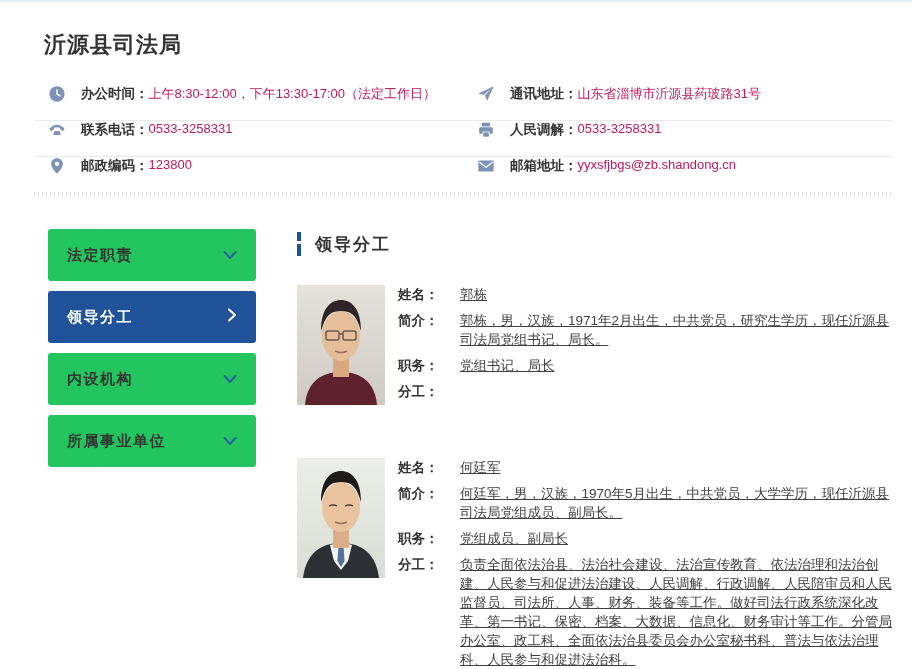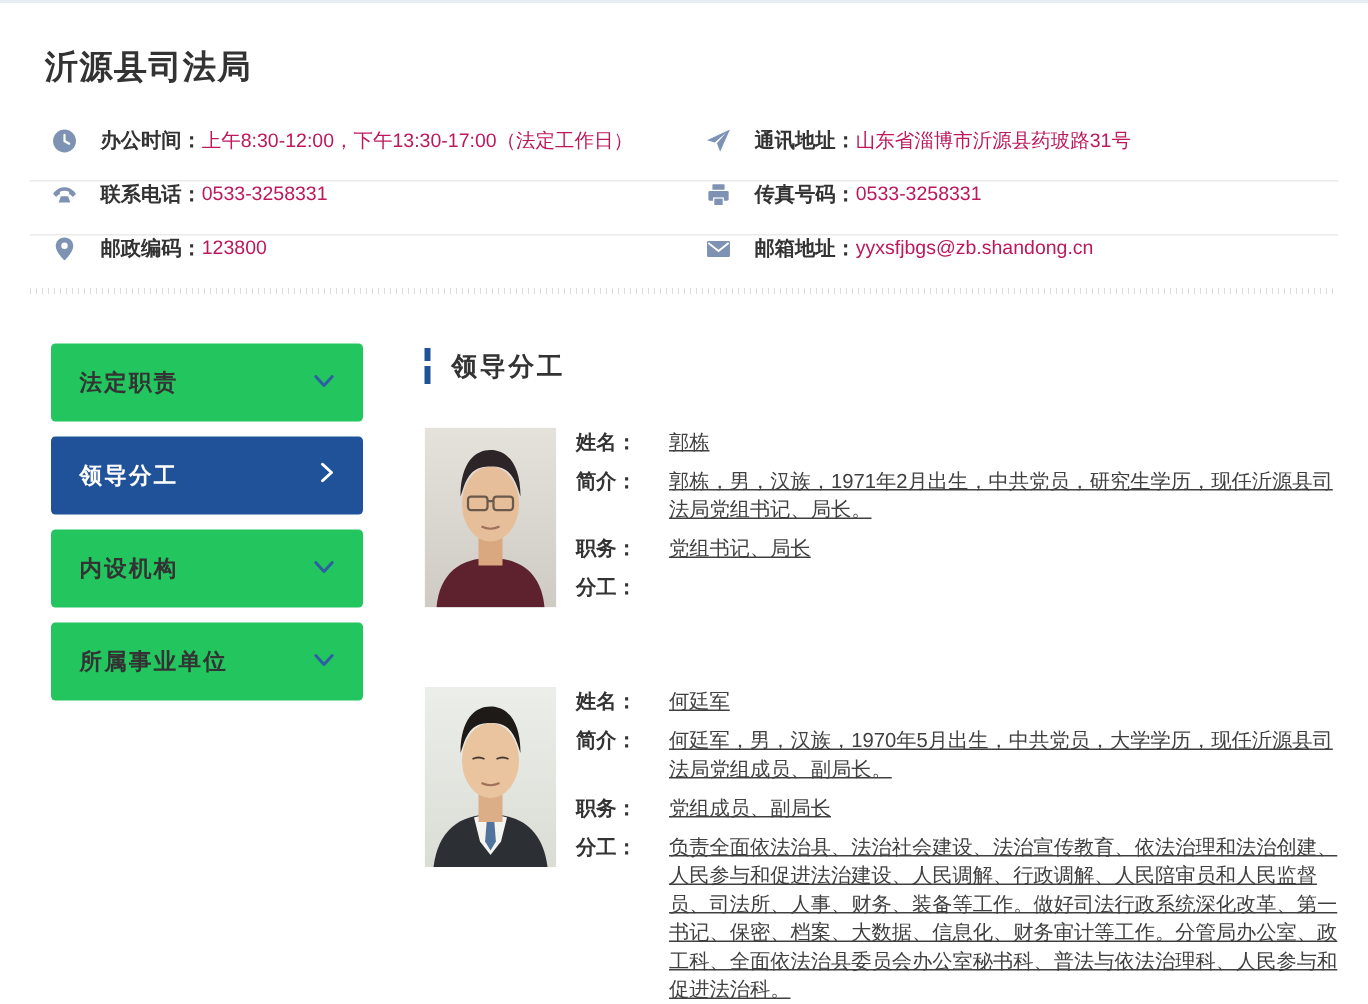--- a/index.html
+++ b/index.html
@@ -1,18 +1,18 @@
 <!DOCTYPE html>
 <html><head>
 <meta charset="utf-8">
 <style>
   * { box-sizing: border-box; }
   html,body { margin:0; padding:0; background:#fff; }
   body { font-family:"Liberation Sans","DejaVu Sans",sans-serif; color:#333; }
-  .page { width:912px; height:669px; overflow:hidden; background:#fff; border-top:2px solid #e7edf3; position:relative; }
+  .page { width:912px; height:669px; overflow:hidden; background:#fff; border-top:2px solid #e7edf3; position:relative;padding-left:14px; }
 
   .page-title { margin:28px 0 0 30px; font-size:22px; font-weight:bold; color:#333; letter-spacing:1px; }
 
   .contact { margin:25px 20px 0 20px; }
   .c-row { display:flex; border-bottom:1px solid #eaeaea; }
   .c-row:last-child { border-bottom:none; }
   .c-cell { flex:1; display:flex; align-items:flex-start; height:35px; padding-left:14px; }
   .c-cell .icon { width:18px; height:18px; margin-right:15px; flex:none; display:flex; align-items:center; justify-content:center; }
   .c-label { font-weight:bold; color:#333; font-size:13.5px; flex:none; }
   .c-value { color:#be185d; font-size:13px; }
@@ -84,21 +84,21 @@
       </div>
       <div class="c-cell">
         <span class="icon">
           <svg width="18" height="18" viewBox="0 0 20 20">
               <rect x="5.5" y="2" width="9" height="4.2" rx="0.5" fill="#7e93b4"></rect>
               <rect x="2.5" y="7" width="15" height="7.2" rx="1" fill="#7e93b4"></rect>
               <rect x="6" y="11.8" width="8" height="5.6" fill="#fff"></rect>
               <rect x="6.9" y="12.7" width="6.2" height="4.7" fill="#7e93b4"></rect>
             </svg>
         </span>
-        <span class="c-label">传真号码：</span>
+        <span class="c-label">人民调解：</span>
         <span class="c-value">0533-3258331</span>
       </div>
     </div>
     <div class="c-row">
       <div class="c-cell">
         <span class="icon">
           <svg width="18" height="18" viewBox="0 0 20 20">
               <path d="M10 1.5 C6.2 1.5 3.5 4.3 3.5 7.8 C3.5 12.5 10 18.5 10 18.5 C10 18.5 16.5 12.5 16.5 7.8 C16.5 4.3 13.8 1.5 10 1.5 Z" fill="#7e93b4"></path>
               <circle cx="10" cy="7.6" r="2.4" fill="#fff"></circle>
             </svg>

